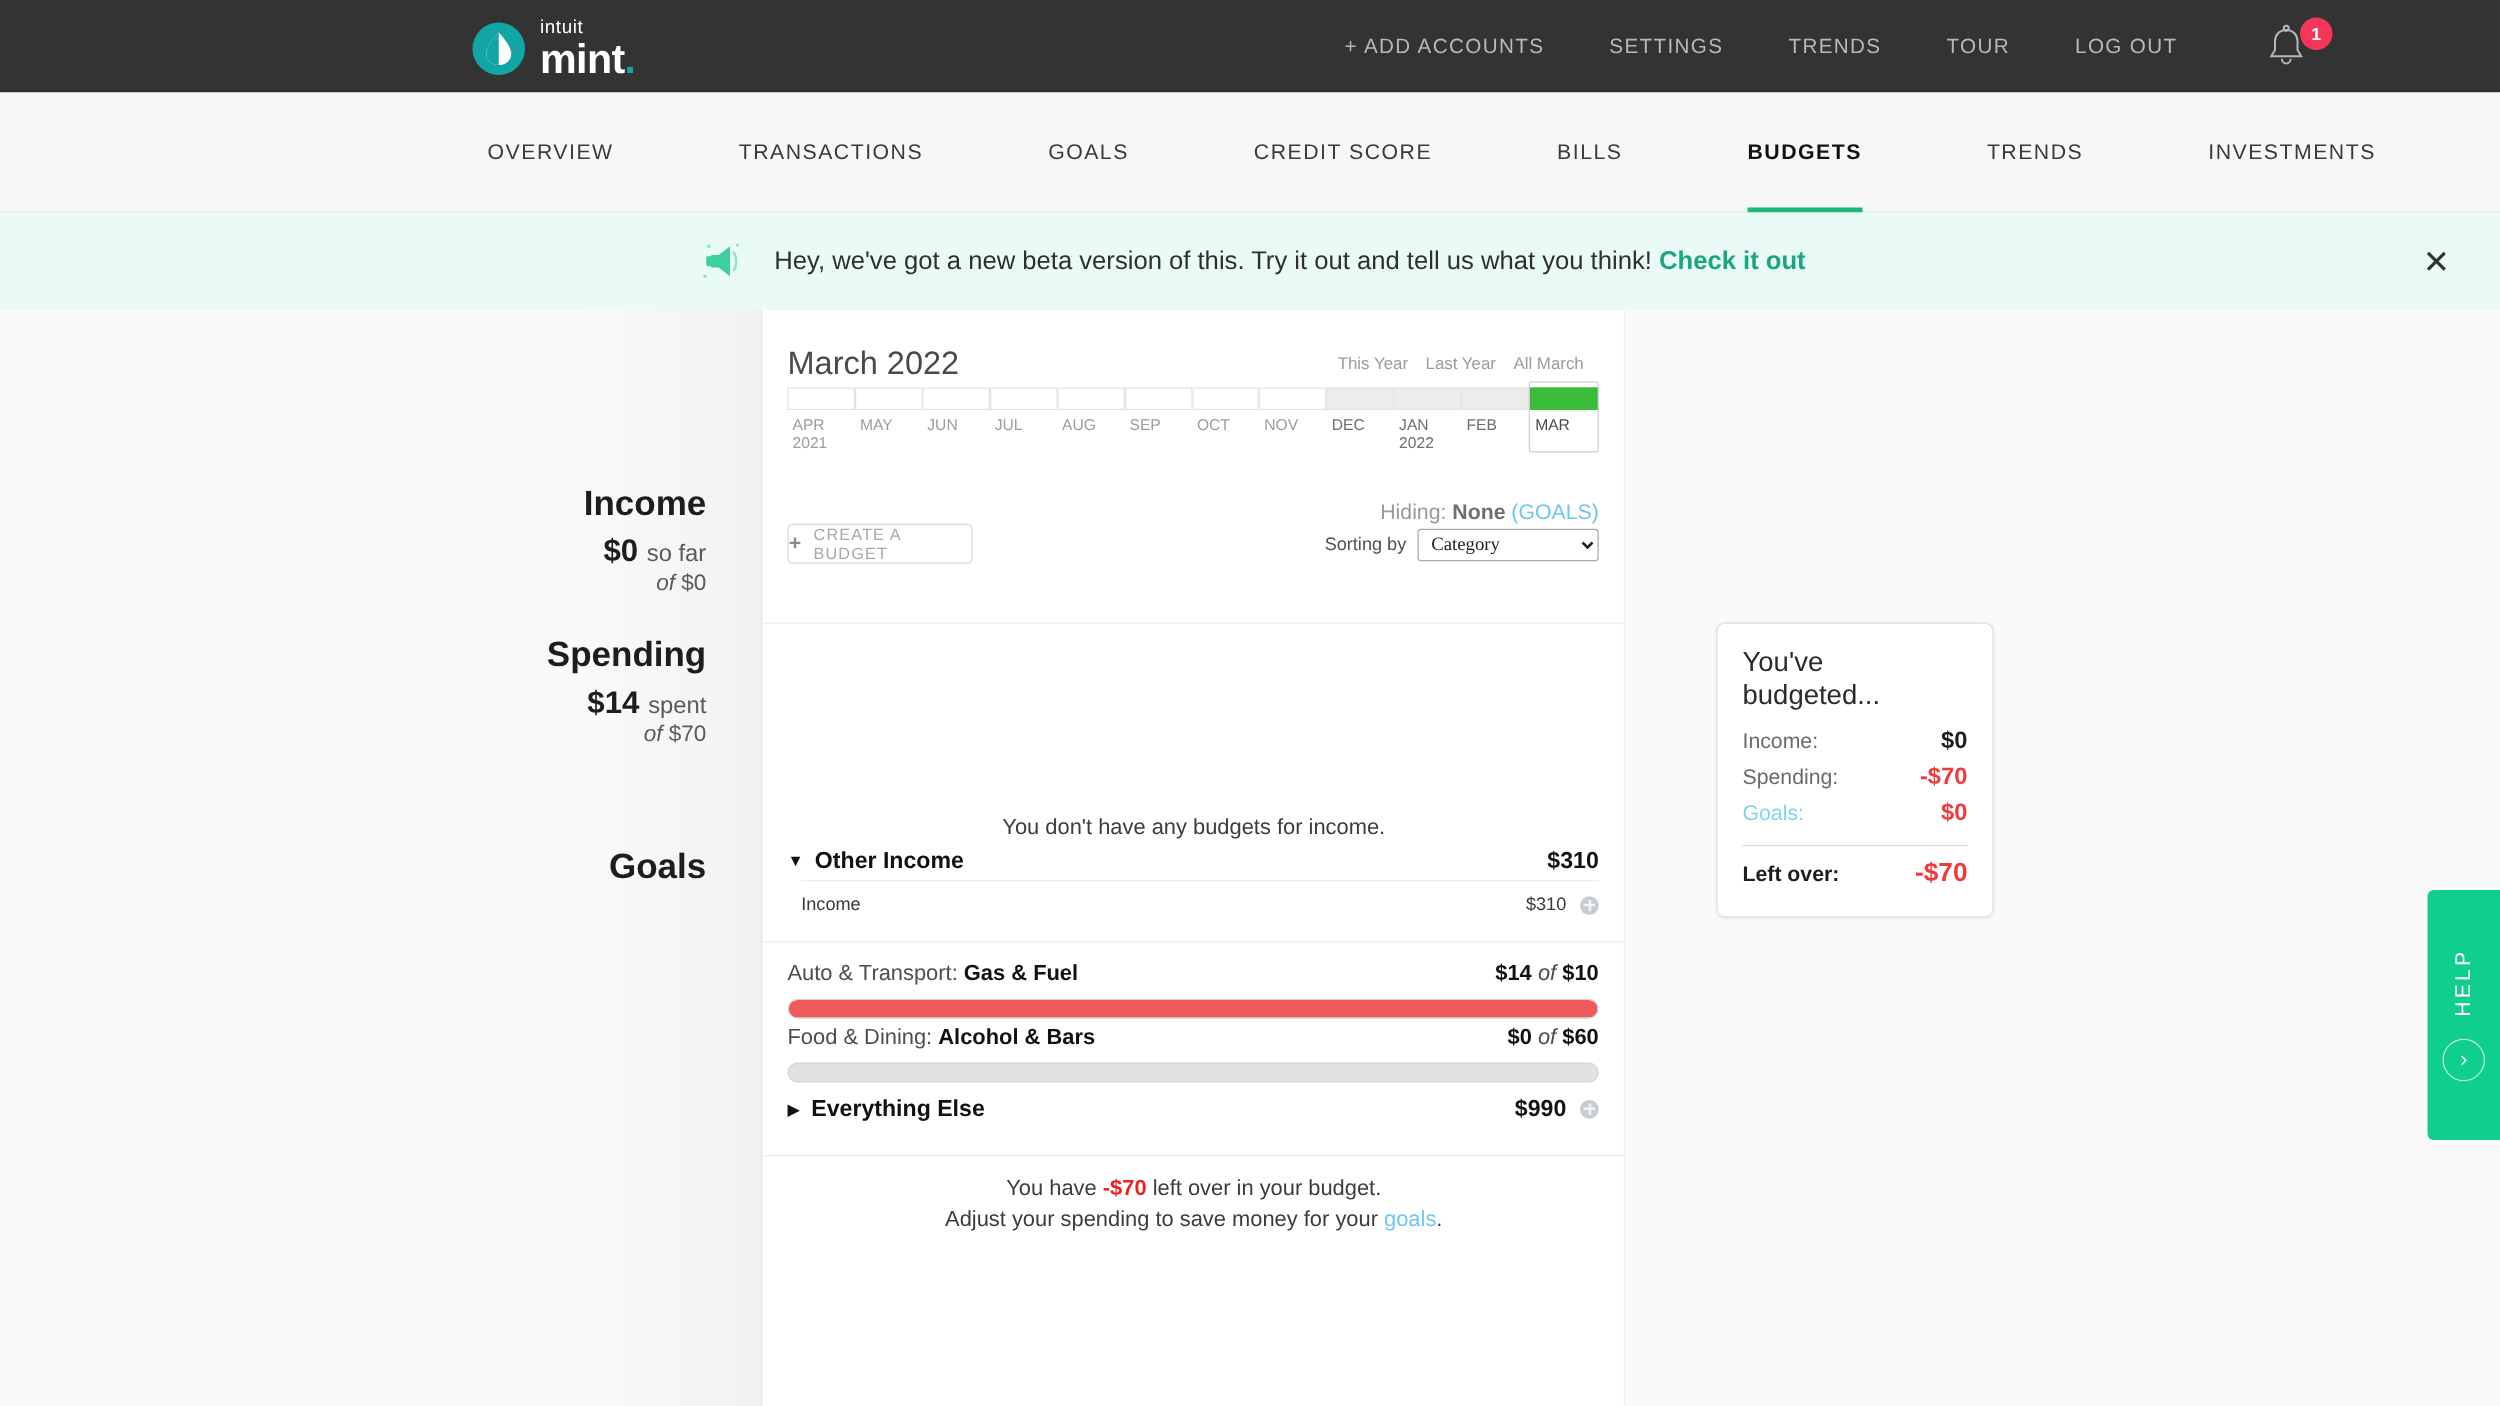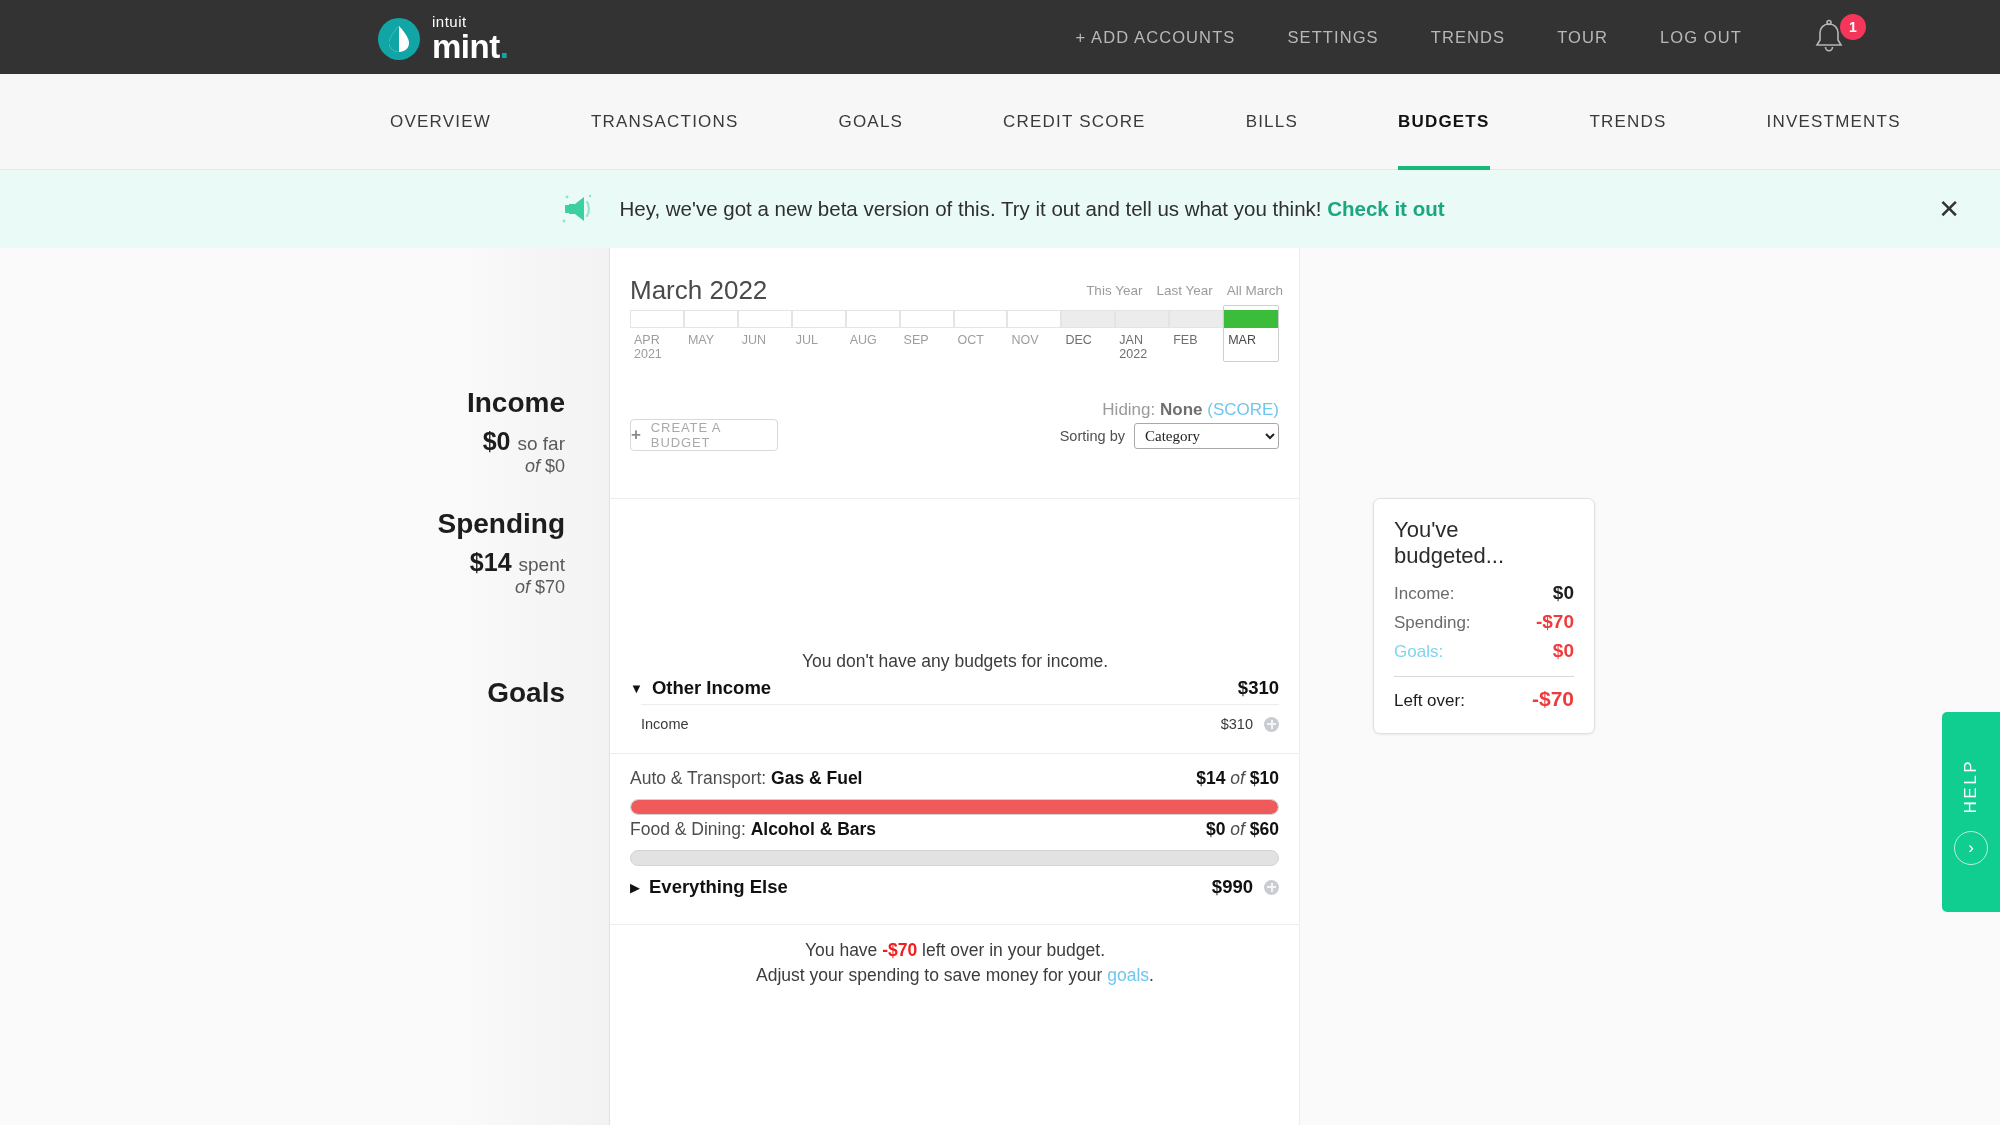--- a/index.html
+++ b/index.html
@@ -93,21 +93,21 @@
   .rail-of { font-size: 18px; color: #5a5a5a; font-style: italic; }
   .rail-of b { font-style: normal; font-weight: 400; }
 
   .main-panel {
     position: absolute; left: 610px; top: 0; width: 690px; height: 877px;
     background: #ffffff; border-right: 1px solid #ededed;
   }
 
   
   .month-title { position: absolute; left: 20px; top: 27px; font-size: 26px; color: #4a4a4a; }
-  .range-tabs { position: absolute; right: 16px; top: 35px; display: flex; gap: 14px; }
+  .range-tabs { position: absolute; right: 32px; top: 35px; display: flex; gap: 14px; }
   .range-tabs span { font-size: 13.5px; color: #9b9b9b; cursor: pointer; }
   .timeline {
     position: absolute; left: 20px; right: 20px; top: 62px; height: 52px;
     display: flex; align-items: flex-start;
   }
   .tl-cell { flex: 1 1 0; position: relative; }
   .tl-bar { height: 18px; border: 1px solid #e4e4e4; background: #ffffff; }
   .tl-cell.dim .tl-bar { background: #ececec; border-color: #e4e4e4; }
   .tl-cell.current .tl-bar { background: #3bbd3b; border-color: #3bbd3b; }
   .tl-lbl { font-size: 12.5px; color: #9d9d9d; padding-left: 4px; margin-top: 5px; line-height: 1.15; }
@@ -199,21 +199,21 @@
     background: #fff; border: 1px solid #e0e0e0; border-radius: 7px;
     box-shadow: 0 1px 3px rgba(0,0,0,.07); padding: 18px 20px 22px 20px;
   }
   .sumcard h3 { font-size: 22px; font-weight: 400; color: #2b2b2b; margin-bottom: 13px; }
   .sumrow { display: flex; justify-content: space-between; align-items: baseline; margin-top: 7px; }
   .sumrow .k { font-size: 17px; color: #6b6b6b; }
   .sumrow .k.goals { color: #7fd4ee; }
   .sumrow .v { font-size: 19px; font-weight: 700; color: #1d1d1d; }
   .sumrow .v.neg { color: #ef3b3b; }
   .sumdiv { height: 1px; background: #d9d9d9; margin: 14px 0 10px 0; }
-  .sumrow.total .k { color: #1d1d1d; font-weight: 400; }
+  .sumrow.total .k { color: #1d1d1d; font-weight: 700; }
   .sumrow.total .v { font-size: 21px; }
 
   
   .help-tab {
     position: absolute; right: 0; top: 712px; width: 58px; height: 200px;
     background: #0fce8f; border-radius: 5px 0 0 5px;
     display: flex; flex-direction: column; align-items: center; justify-content: center; gap: 18px;
     cursor: pointer;
   }
   .help-tab .lbl {
@@ -386,21 +386,21 @@
       </div>
       <div class="tl-cell current">
         <div class="tl-bar"></div>
         <div class="tl-lbl">MAR</div>
       </div>
     </div>
 
     <div class="hiding">
       <span>Hiding:</span>
       <b>None</b>
-      <a href="#">(SCORE)</a>
+      <a href="#">(GOALS)</a>
     </div>
 
     <div class="create-btn">
       <span class="plus">+</span>
       <span>CREATE A BUDGET</span>
     </div>
 
     <div class="sortrow">
       <label>Sorting by</label>
       <select>

